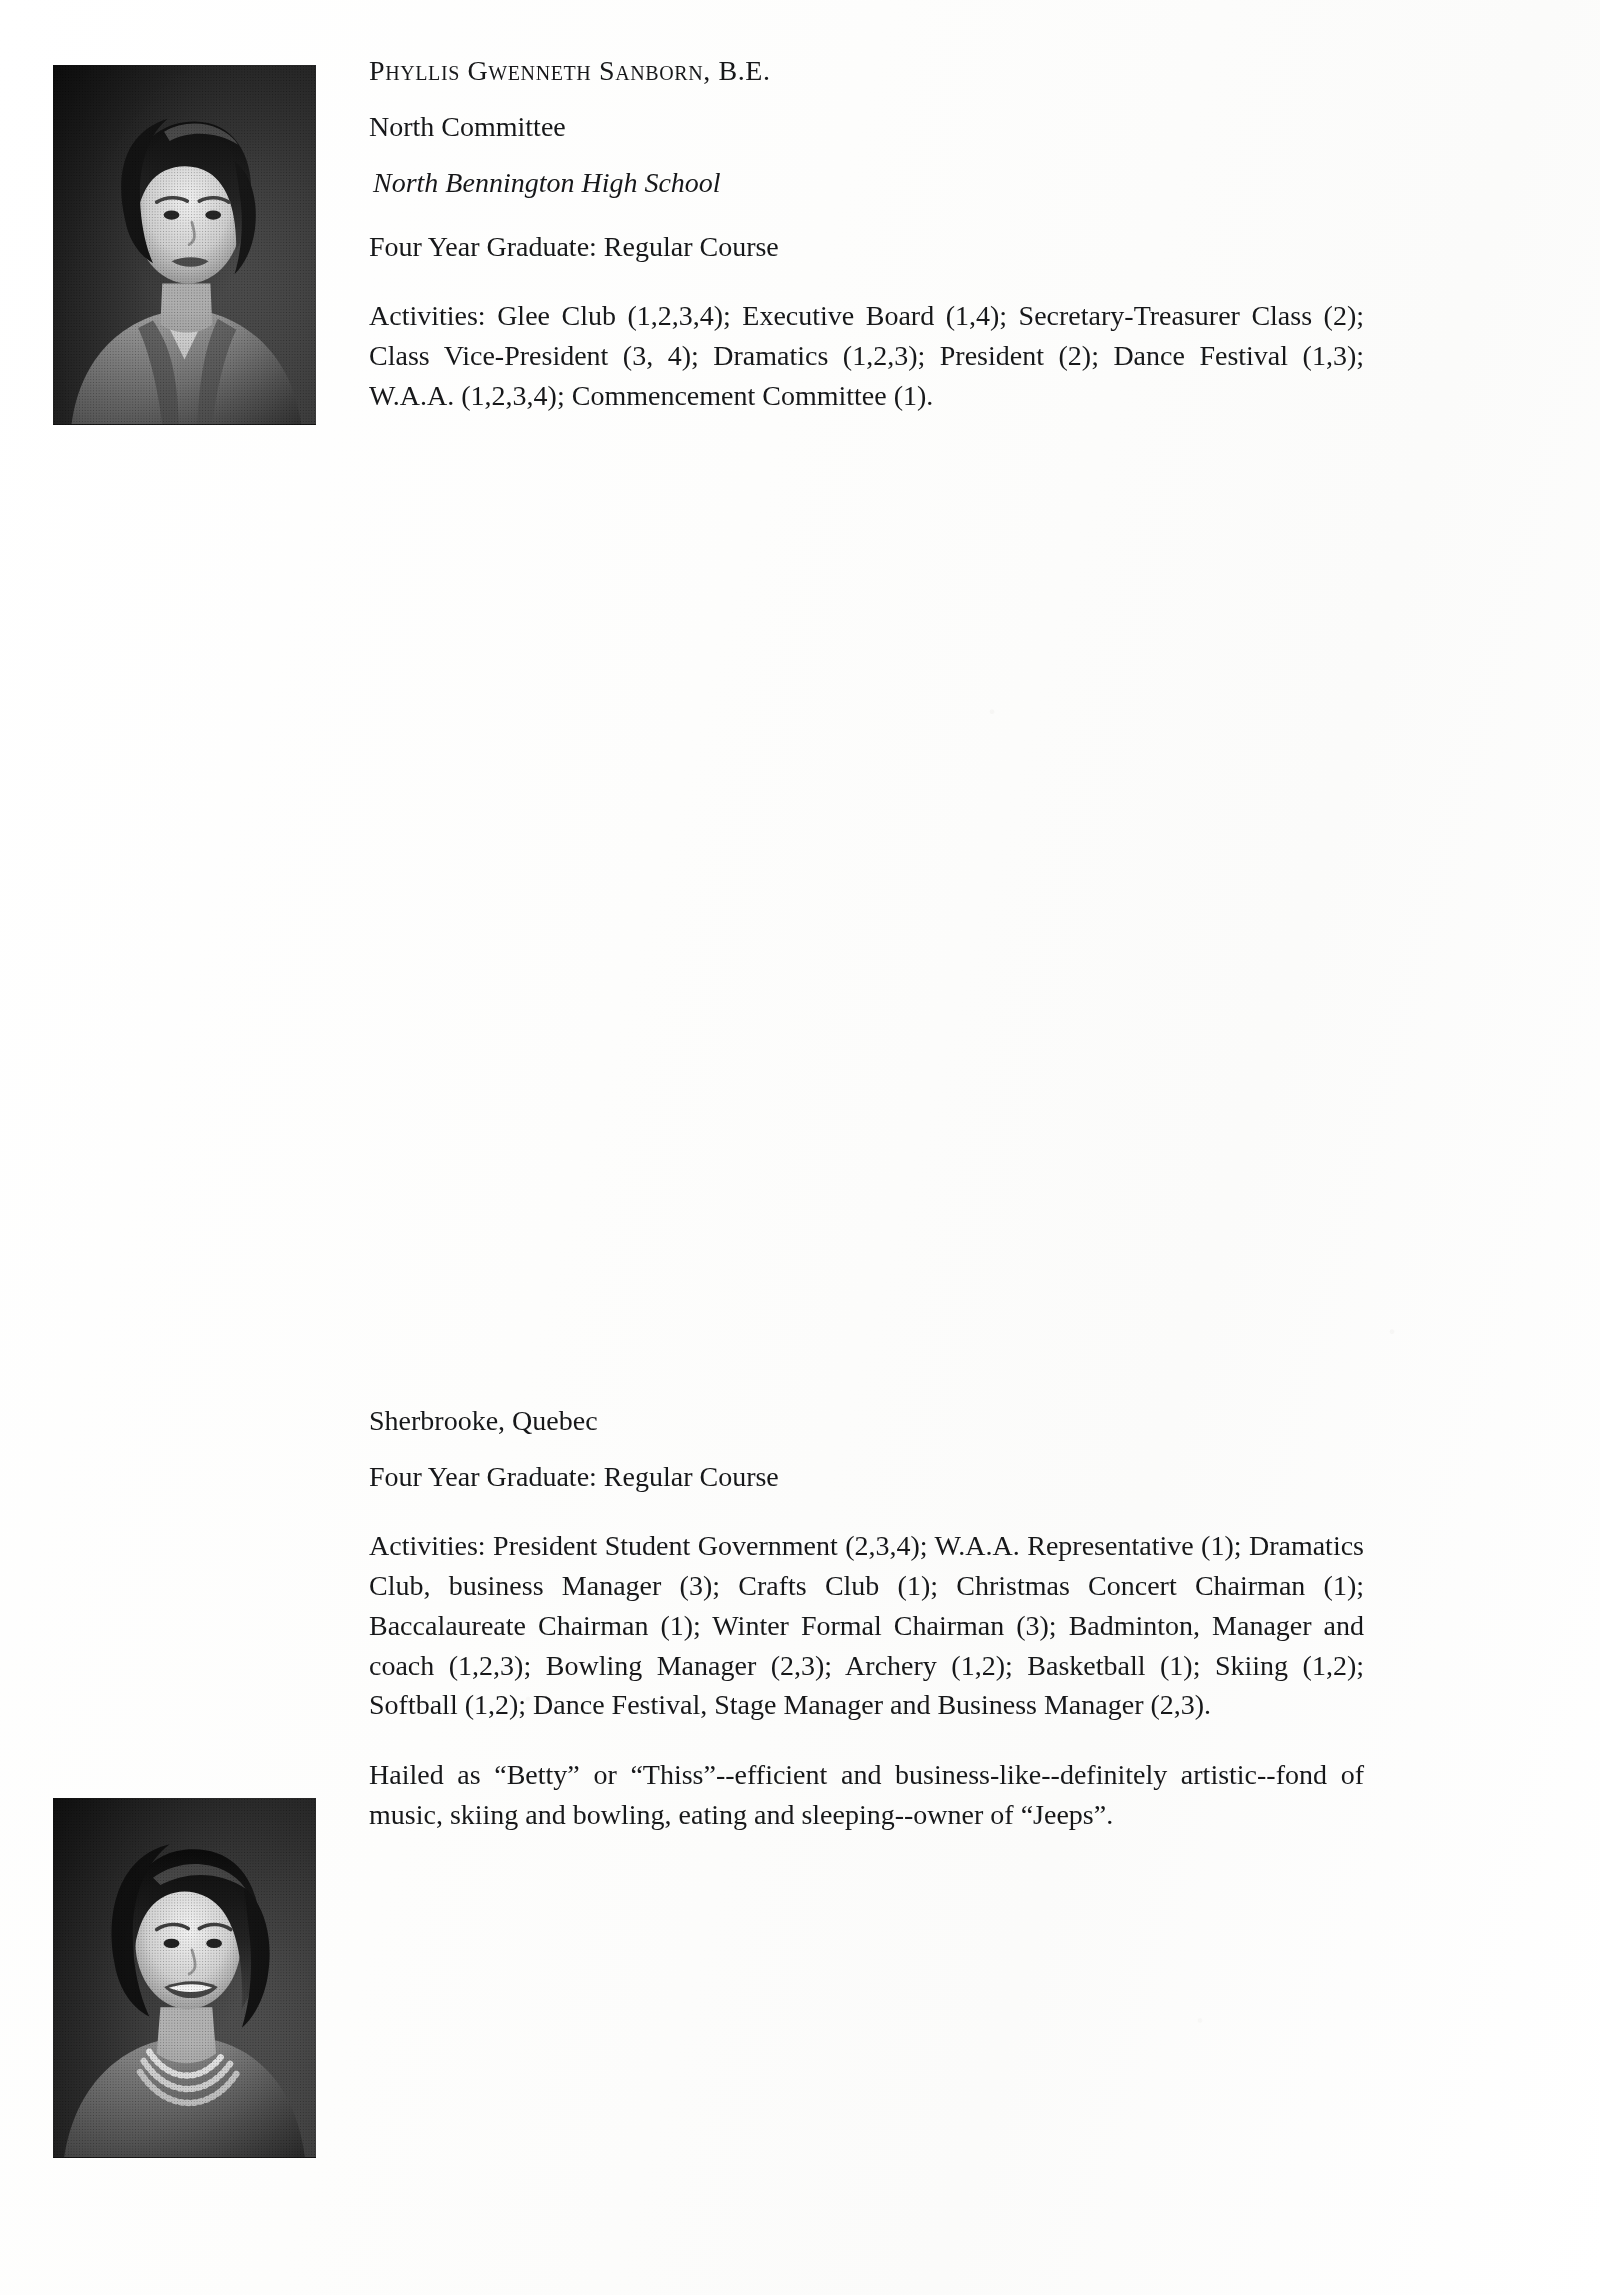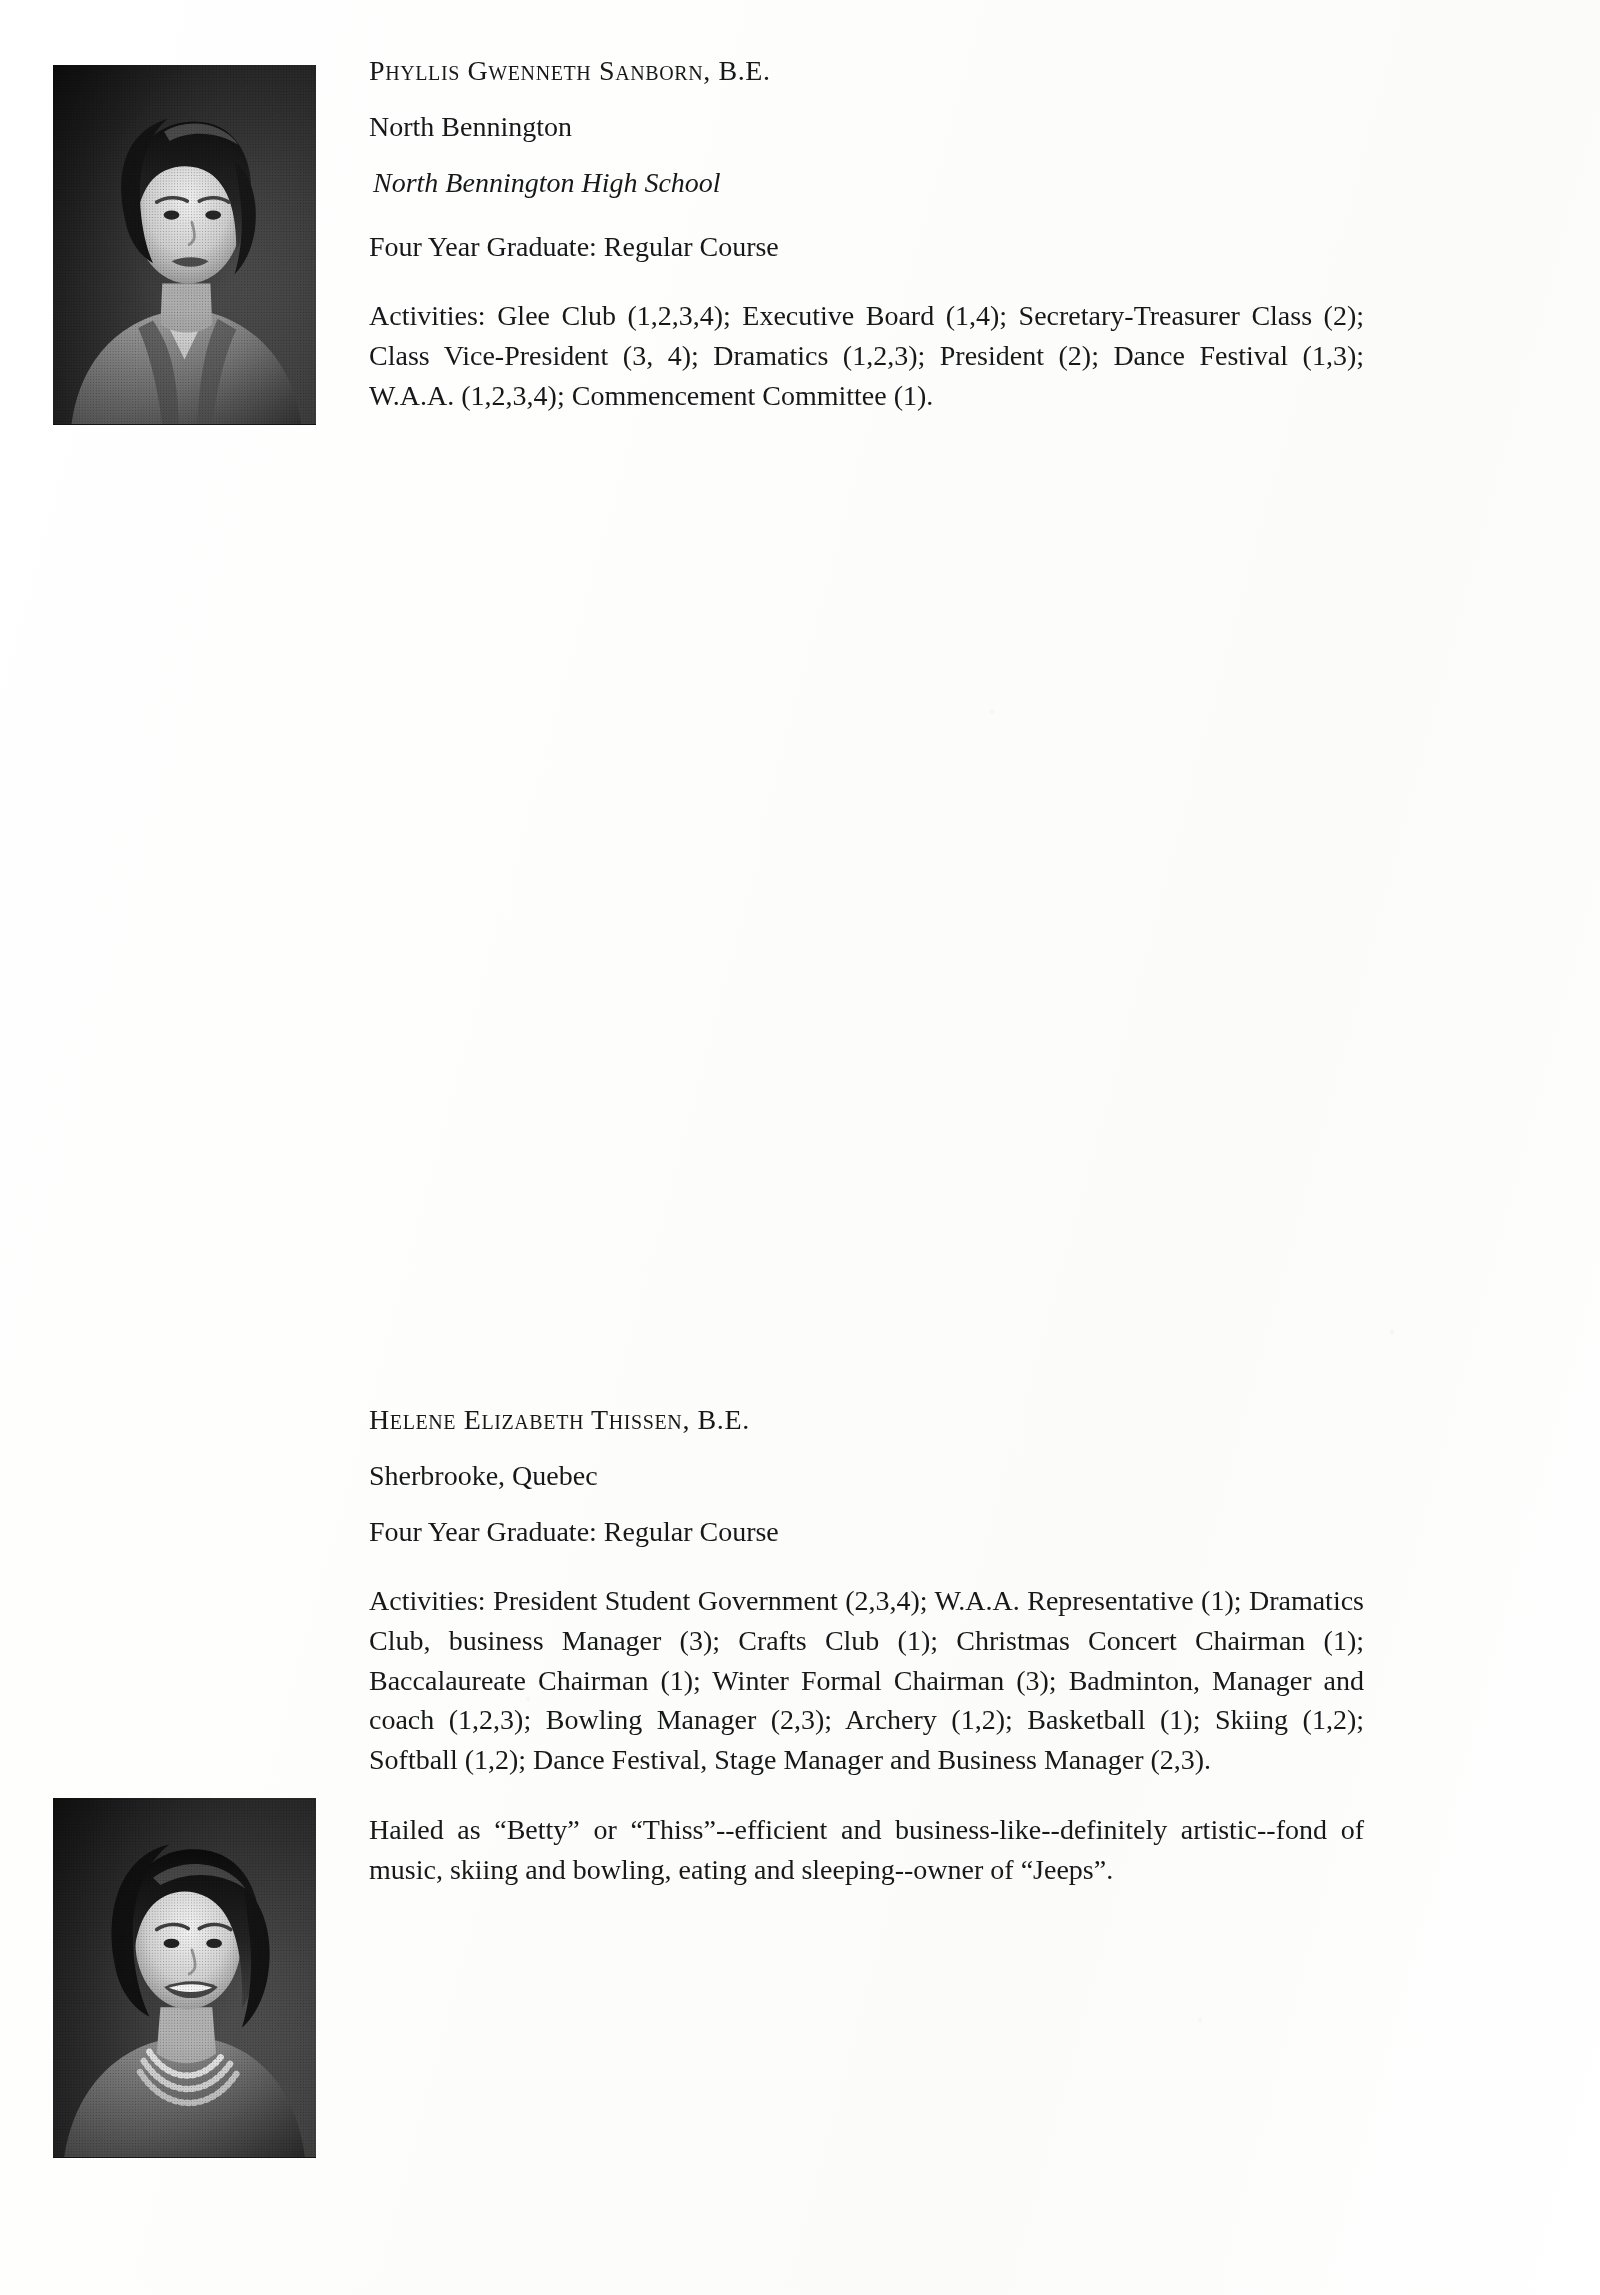--- a/index.html
+++ b/index.html
@@ -163,21 +163,21 @@
 
       <path d="M150 170 C154 184 154 190 147 194" stroke="#9b9287" stroke-width="3" fill="none" stroke-linecap="round"></path>
       <path d="M128 212 C140 206 158 206 168 212 C158 220 140 220 128 212 Z" fill="#564e47"></path>
     </svg>
     <div class="halftone"></div>
     <div class="vign"></div>
   </div>
 
   <div class="col" id="col-sanborn">
     <div class="name">Phyllis Gwenneth Sanborn, B.E.</div>
-    <div class="town">North Bennington</div>
+    <div class="town">North Committee</div>
     <div class="school">North Bennington High School</div>
     <div class="course">Four Year Graduate:  Regular Course</div>
     <p class="para">Activities:  Glee Club (1,2,3,4); Executive Board (1,4); Secretary-Treasurer Class (2); Class Vice-President (3, 4); Dramatics (1,2,3); President (2); Dance Festival (1,3); W.A.A. (1,2,3,4); Commencement Committee (1).</p>
   </div>
 </div>
 
 <div class="entry" id="entry-thissen">
 
   <div class="portrait" id="portrait-thissen">
     <svg class="pp" viewBox="0 0 284 388" preserveAspectRatio="none">
@@ -228,20 +228,19 @@
       <path d="M150 164 C155 180 155 186 147 190" stroke="#9e958a" stroke-width="3" fill="none" stroke-linecap="round"></path>
 
       <path d="M120 204 C140 196 162 196 178 204 C164 220 134 220 120 204 Z" fill="#4f4841"></path>
       <path d="M125 205 C142 200 158 200 172 205 C158 211 139 211 125 205 Z" fill="#f3eee7"></path>
     </svg>
     <div class="halftone"></div>
     <div class="vign"></div>
   </div>
 
   <div class="col" id="col-thissen">
-    <div class="name">Helene Elizabeth Thissen, B.E.</div>
     <div class="town">Sherbrooke, Quebec</div>
     <div class="course">Four Year Graduate:  Regular Course</div>
     <p class="para">Activities:  President Student Government (2,3,4); W.A.A. Representative (1); Dramatics Club, business Manager (3); Crafts Club (1); Christmas Concert Chairman (1); Baccalaureate Chairman (1); Winter Formal Chairman (3); Badminton, Manager and coach (1,2,3); Bowling Manager (2,3); Archery (1,2); Basketball (1); Skiing (1,2); Softball (1,2); Dance Festival, Stage Manager and Business Manager (2,3).</p>
     <p class="para">Hailed as “Betty” or “Thiss”--efficient and business-like--definitely artistic--fond of music, skiing and bowling, eating and sleeping--owner of “Jeeps”.</p>
   </div>
 </div>
 
 
 </body></html>

